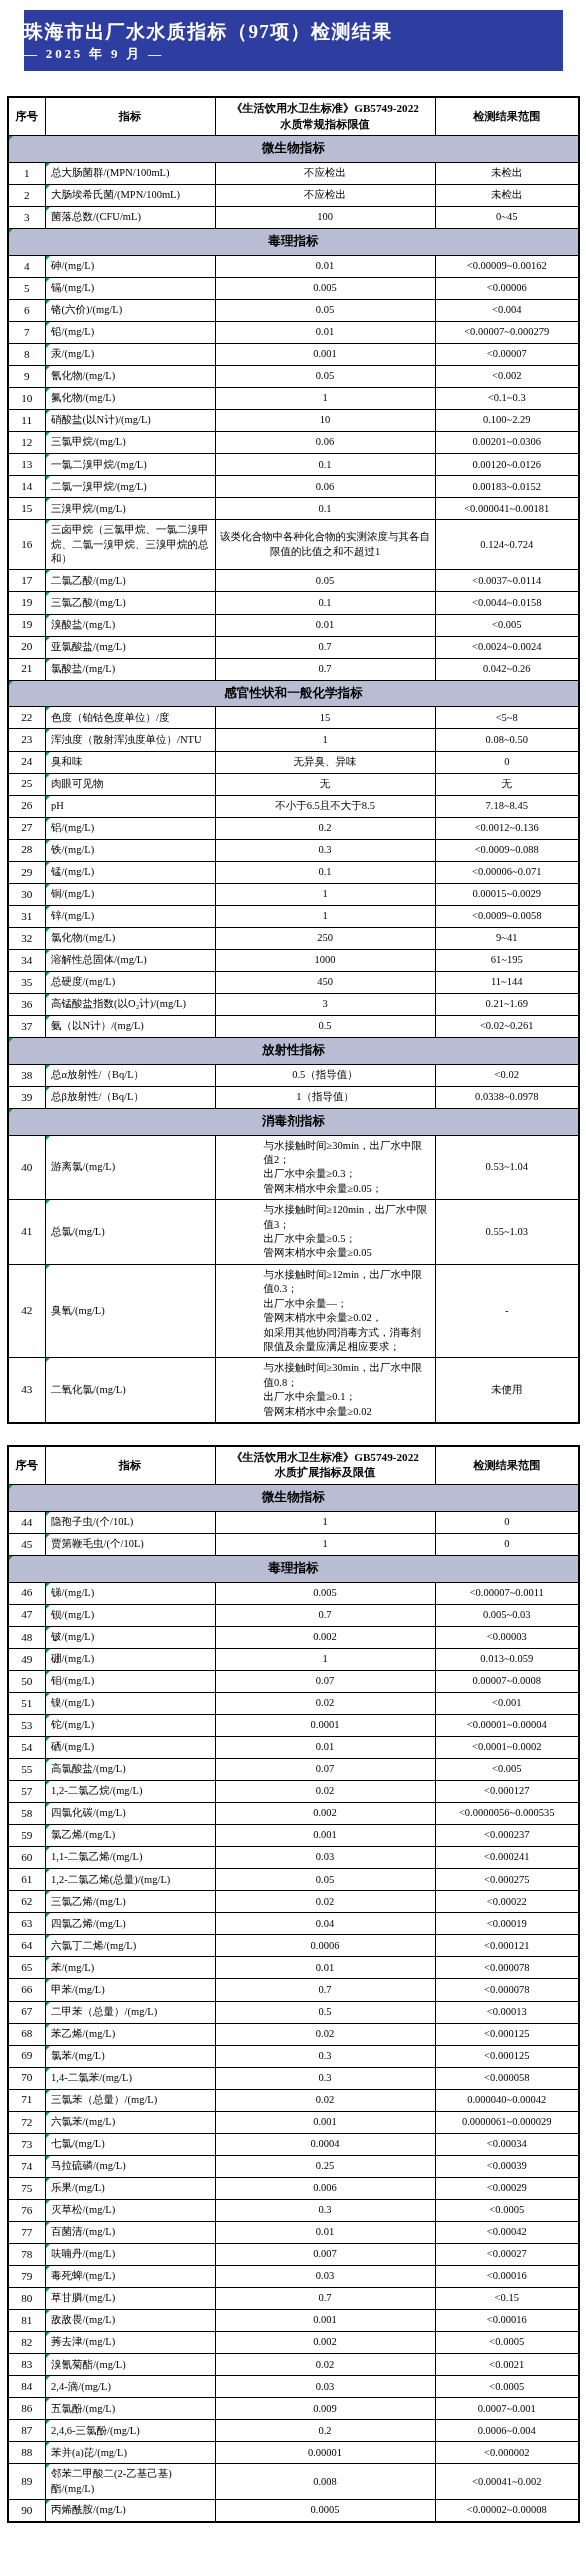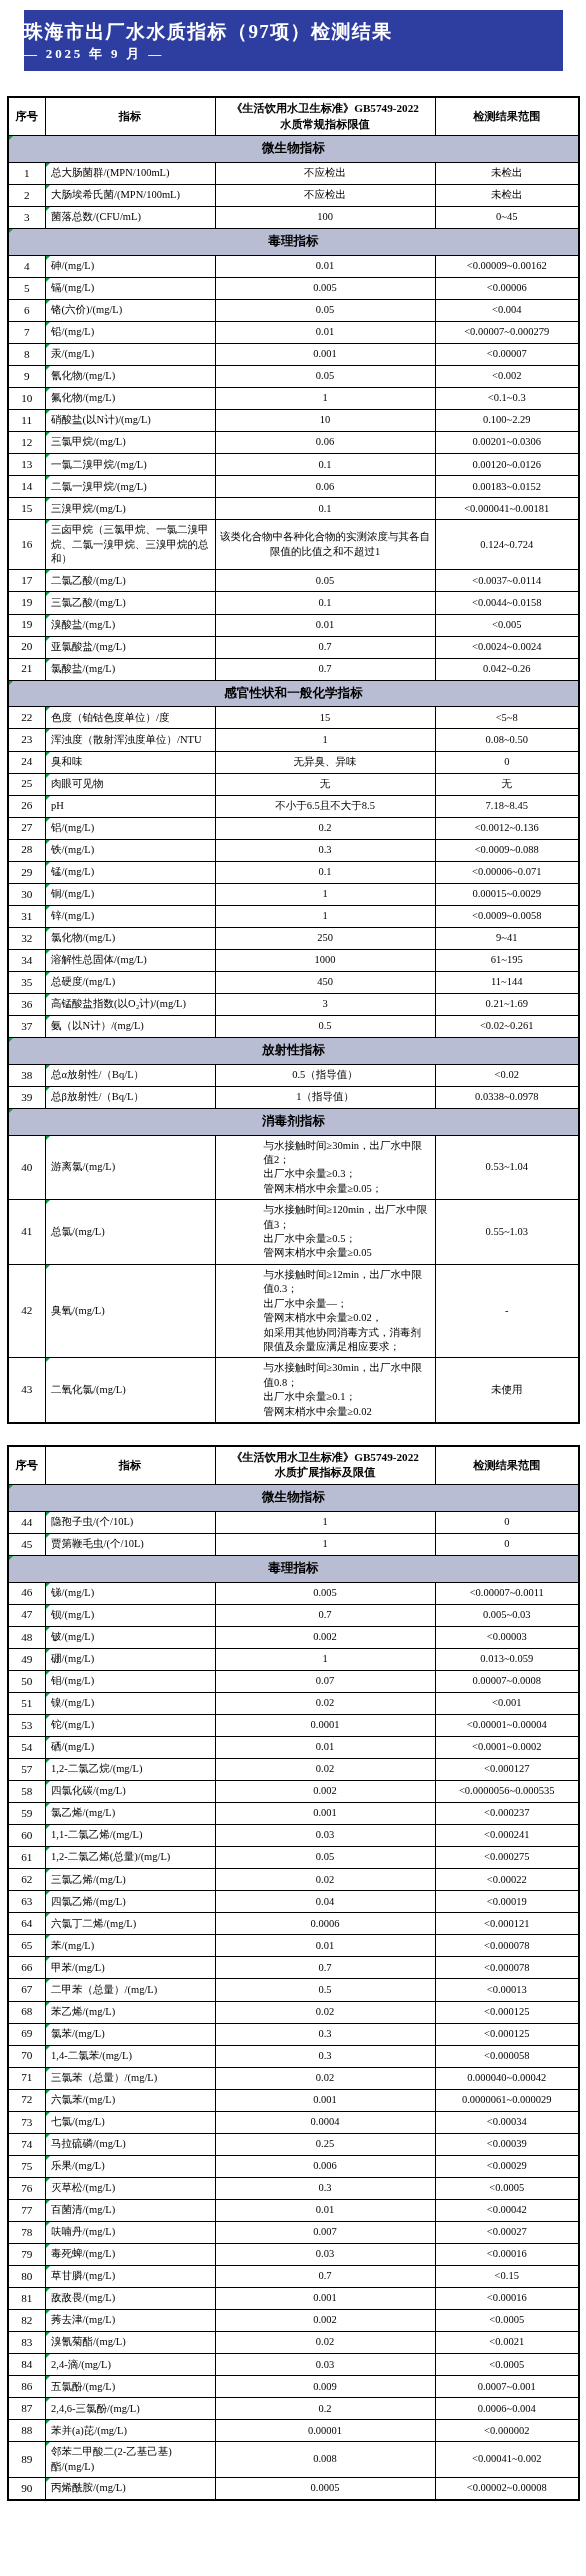--- a/index.html
+++ b/index.html
@@ -445,20 +445,26 @@
         <td class="c-lim">0.0001</td>
         <td class="c-res">&lt;0.00001~0.00004</td>
       </tr>
       <tr>
         <td class="c-no">54</td>
         <td class="c-ind"><span class="mark"></span><span>硒/(mg/L)</span></td>
         <td class="c-lim">0.01</td>
         <td class="c-res">&lt;0.0001~0.0002</td>
       </tr>
       <tr>
+        <td class="c-no">55</td>
+        <td class="c-ind"><span class="mark"></span><span>高氯酸盐/(mg/L)</span></td>
+        <td class="c-lim">0.07</td>
+        <td class="c-res">&lt;0.005</td>
+      </tr>
+      <tr>
         <td class="c-no">57</td>
         <td class="c-ind"><span class="mark"></span><span>1,2-二氯乙烷/(mg/L)</span></td>
         <td class="c-lim">0.02</td>
         <td class="c-res">&lt;0.000127</td>
       </tr>
       <tr>
         <td class="c-no">58</td>
         <td class="c-ind"><span class="mark"></span><span>四氯化碳/(mg/L)</span></td>
         <td class="c-lim">0.002</td>
         <td class="c-res">&lt;0.0000056~0.000535</td>

